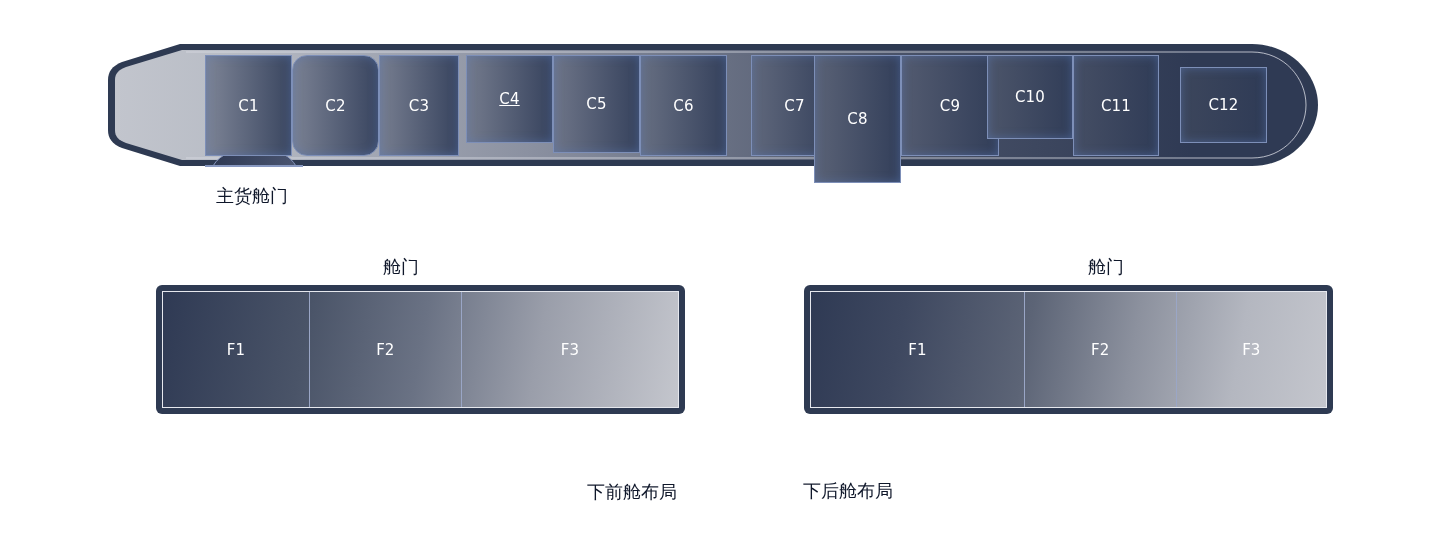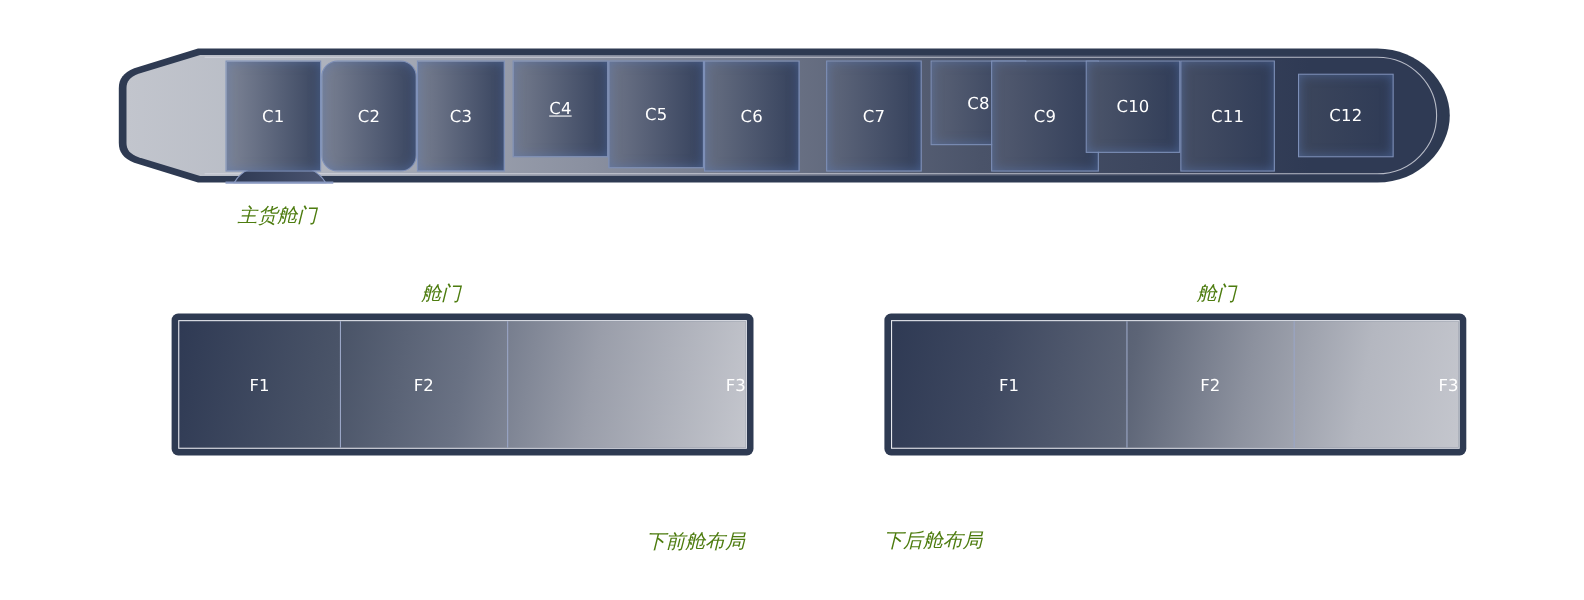--- a/index.html
+++ b/index.html
@@ -6,36 +6,36 @@
   body { width: 1440px; height: 545px; position: relative; overflow: hidden;
          font-family: "DejaVu Sans", "Liberation Sans", sans-serif; }
   #fuselage-svg { position: absolute; left: 0; top: 0; }
   .cell {
     position: absolute; box-sizing: border-box;
     border: 1px solid #7d8fb8;
     display: flex; align-items: center; justify-content: center;
     color: #ffffff; font-size: 15px; letter-spacing: 0.2px;
     box-shadow: inset 0 0 10px rgba(90,120,180,0.55);
   }
-  .label-cn { position: absolute; color: #4d7c0f; font-size: 18px; white-space: nowrap; font-style: italic; }
+  .label-cn { position: absolute; color: #0f172a; font-size: 18px; white-space: nowrap; }
   .hold {
     position: absolute; box-sizing: border-box;
     background: #2e3a52; border-radius: 6px;
   }
   .hold-inner {
     position: absolute; left: 6px; top: 6px; right: 6px; bottom: 6px;
     box-sizing: border-box; border: 1px solid #e6e8ee; display: flex;
   }
   .hold-cell {
     height: 100%; box-sizing: border-box;
     display: flex; align-items: center; justify-content: center;
     color: #ffffff; font-size: 15px;
     border-right: 1px solid #9aa6c6;
   }
-  .hold-cell:last-child { border-right: none; justify-content: flex-end; }
+  .hold-cell:last-child { border-right: none; }
 </style>
 </head>
 <body>
 
 <div>
   <svg id="fuselage-svg" width="1440" height="200" viewBox="0 0 1440 200">
     <defs>
       <linearGradient id="fuseGrad" x1="0" y1="0" x2="1" y2="0">
         <stop offset="0" stop-color="#c2c5cd"></stop>
         <stop offset="0.09" stop-color="#b9bdc6"></stop>
@@ -75,21 +75,21 @@
       </div>
       <div class="cell" style="left: 553px; top: 55px; width: 87px; height: 98px; background: linear-gradient(90deg, rgb(110, 117, 136) 0%, rgb(54, 66, 93) 100%);">
         <span>C5</span>
       </div>
       <div class="cell" style="left: 640px; top: 55px; width: 87px; height: 101px; background: linear-gradient(90deg, rgb(103, 111, 130) 0%, rgb(53, 65, 92) 100%);">
         <span>C6</span>
       </div>
       <div class="cell" style="left: 727px; top: 55px; width: 87px; height: 101px; background: linear-gradient(90deg, rgb(96, 104, 124) 0%, rgb(52, 64, 91) 100%); margin-left: 24px;">
         <span>C7</span>
       </div>
-      <div class="cell" style="left: 846px; top: 55px; width: 87px; height: 77px; background: linear-gradient(90deg, rgb(90, 98, 118) 0%, rgb(51, 63, 90) 100%);">
+      <div class="cell" style="left: 814px; top: 55px; width: 87px; height: 128px; background: linear-gradient(90deg, rgb(90, 98, 118) 0%, rgb(51, 63, 90) 100%);">
         <span>C8</span>
       </div>
       <div class="cell" style="left: 901px; top: 55px; width: 98px; height: 101px; background: linear-gradient(90deg, rgb(83, 91, 112) 0%, rgb(50, 62, 89) 100%);">
         <span>C9</span>
       </div>
       <div class="cell" style="left: 987px; top: 55px; width: 86px; height: 84px; background: linear-gradient(90deg, rgb(76, 85, 106) 0%, rgb(49, 61, 88) 100%);">
         <span>C10</span>
       </div>
       <div class="cell" style="left: 1073px; top: 55px; width: 86px; height: 101px; background: linear-gradient(90deg, rgb(69, 78, 100) 0%, rgb(48, 60, 87) 100%);">
         <span>C11</span>

